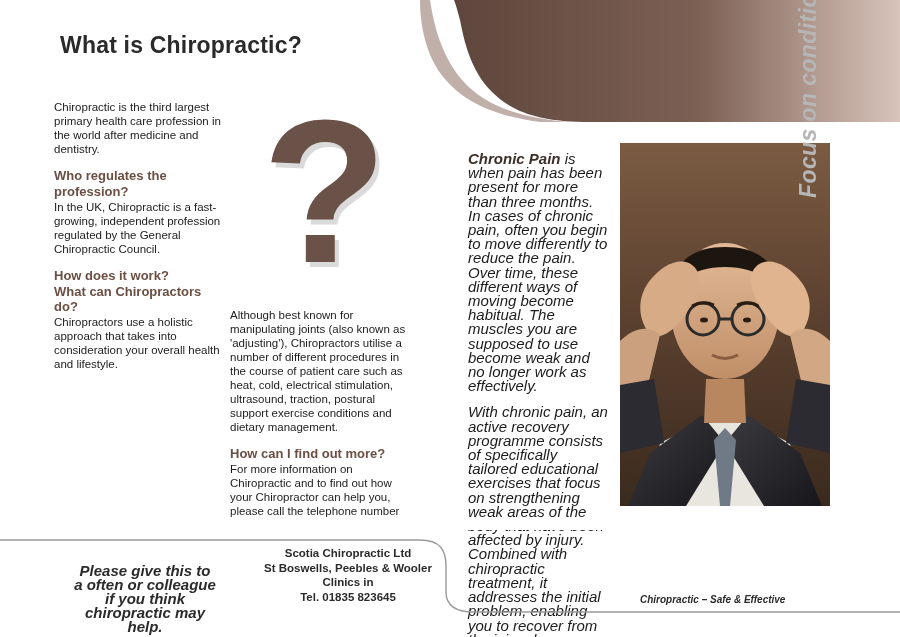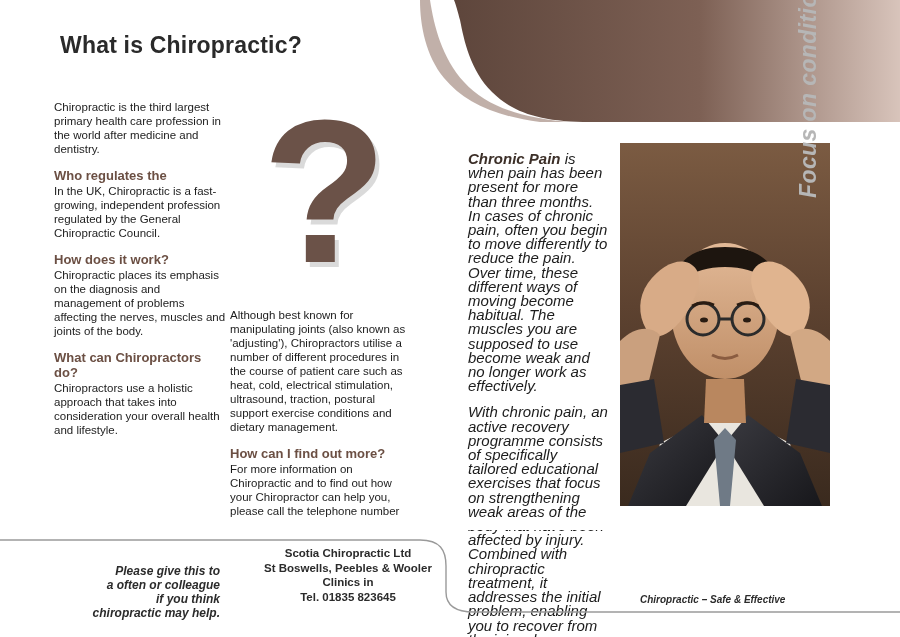--- a/index.html
+++ b/index.html
@@ -138,22 +138,22 @@
     left: 0;
     top: 520px;
     width: 900px;
     height: 117px;
   }
   .foot-left {
     position: absolute;
     left: 70px;
     top: 44px;
     width: 150px;
-    text-align: right;
-    font-size: 12px;
+    text-align: center;
+    font-size: 15px;
     line-height: 14px;
     font-weight: bold;
     font-style: italic;
     color: #2b2b2b;
   }
   .foot-mid {
     position: absolute;
     left: 238px;
     top: 26px;
     width: 220px;
@@ -194,24 +194,24 @@
   </div>
 
   <div class="left-title">What is Chiropractic?</div>
 
   <div class="qmark">?</div>
 
   <div class="col-a">
     <p class="para">Chiropractic is the third largest primary health care profession in the world after medicine and dentistry.</p>
 
     <div class="sub">Who regulates the</div>
+    <div class="sub">profession?</div>
     <p class="para">In the UK, Chiropractic is a fast-growing, independent profession regulated by the General Chiropractic Council.</p>
 
     <div class="sub">How does it work?</div>
-    <p class="para">Chiropractic places its emphasis on the diagnosis and management of problems affecting the nerves, muscles and joints of the body.</p>
 
     <div class="sub">What can Chiropractors do?</div>
 
     <p class="para">Chiropractors use a holistic approach that takes into consideration your overall health and lifestyle.</p>
   </div>
 
   <div class="col-b">
     <p class="para">Although best known for manipulating joints (also known as 'adjusting'), Chiropractors utilise a number of different procedures in the course of patient care such as heat, cold, electrical stimulation, ultrasound, traction, postural support exercise conditions and dietary management.</p>
     <div class="sub">How can I find out more?</div>
     <p class="para"> For more information on Chiropractic and to find out how your Chiropractor can help you, please call the telephone number below.</p>

